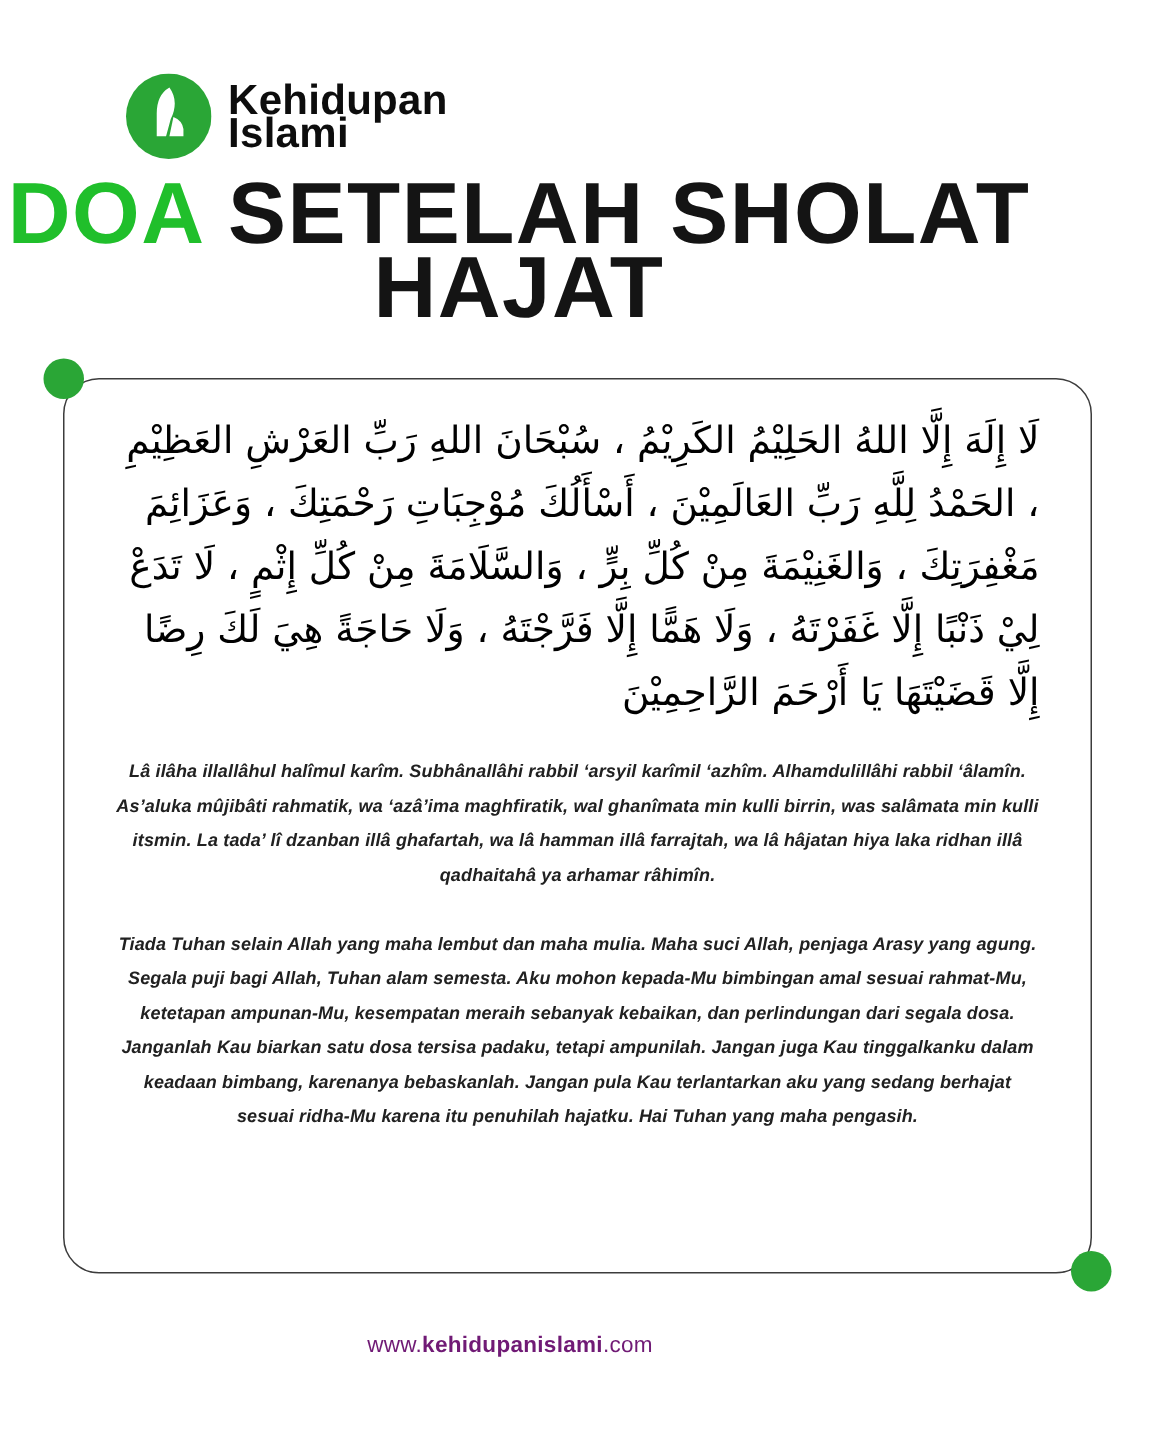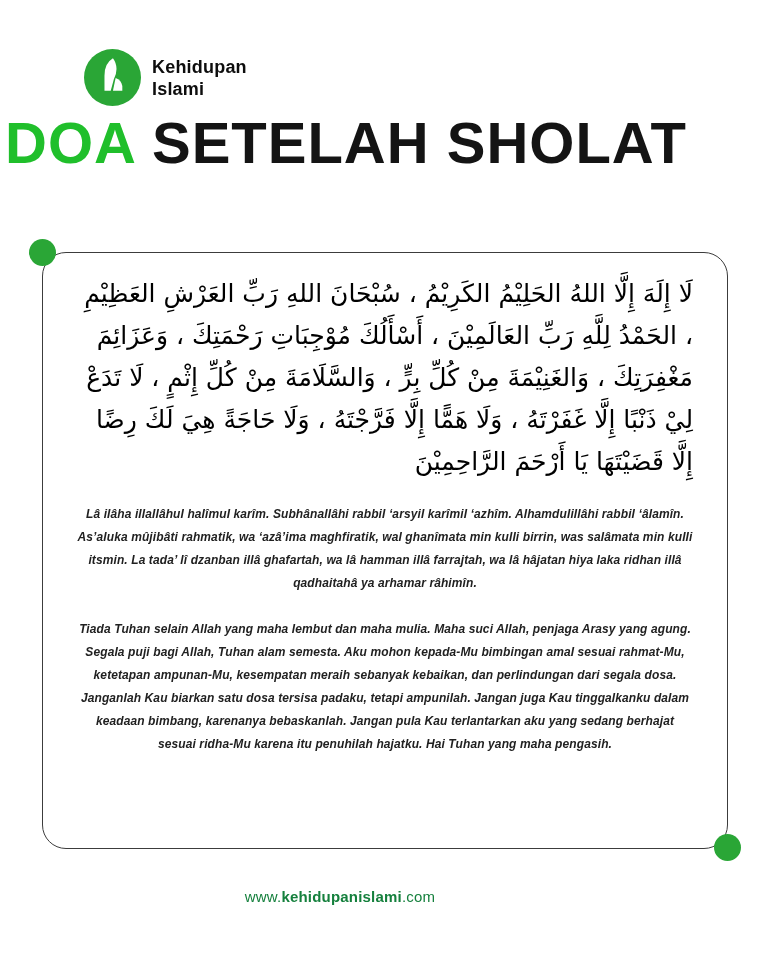--- a/index.html
+++ b/index.html
@@ -15,21 +15,21 @@
   body{
     width:768px;height:960px;background:#ffffff;
     font-family:"Liberation Sans", sans-serif;
     -webkit-font-smoothing:antialiased;
   }
   .page{position:relative;width:768px;height:960px;background:#ffffff;overflow:hidden;}
 
   
   .logo{position:absolute;left:84px;top:49px;display:flex;align-items:center;gap:11px;}
   .logo-icon svg{width:57px;height:57px;display:block;}
-  .logo-text{display:flex;flex-direction:column;font-weight:bold;font-size:18px;line-height:22px;color:#0d0d0d;letter-spacing:0.2px;}
+  .logo-text{display:flex;flex-direction:column;font-weight:bold;font-size:28px;line-height:22px;color:#0d0d0d;letter-spacing:0.2px;}
 
   
   .title{
     position:absolute;left:0;top:118px;width:692px;margin:0;
     text-align:center;font-weight:800;font-size:58px;line-height:49px;
     letter-spacing:1px;color:var(--text-black);
   }
   .title-line{display:block;}
   .title .accent{color:var(--accent-green);}
 
@@ -51,21 +51,21 @@
   }
   .latin{
     text-align:center;font-style:italic;font-weight:600;
     font-size:12px;line-height:23px;color:var(--text-gray);
     margin:0 auto 23px auto;max-width:628px;letter-spacing:0.1px;
   }
 
   
   .footer{
     position:absolute;left:0;top:888px;width:680px;
-    text-align:center;font-size:15px;color:#15803d;letter-spacing:0.2px;
+    text-align:center;font-size:15px;color:#701a75;letter-spacing:0.2px;
   }
   .footer .bold{font-weight:bold;}
 </style>
 </head>
 <body>
 
 <div class="page">
 
   <header class="logo">
     <span class="logo-icon">
@@ -79,20 +79,21 @@
       <span>Kehidupan</span>
       <span>Islami</span>
     </div>
   </header>
 
   <h1 class="title">
     <span class="title-line">
       <span class="accent">DOA</span>
       <span>SETELAH SHOLAT</span>
     </span>
+    <span class="title-line">HAJAT</span>
   </h1>
 
   <section class="card">
     <span class="dot dot-tl"></span>
     <span class="dot dot-br"></span>
 
     <p class="arabic" dir="rtl">لَا إِلَهَ إِلَّا اللهُ الحَلِيْمُ الكَرِيْمُ ، سُبْحَانَ اللهِ رَبِّ العَرْشِ العَظِيْمِ ، الحَمْدُ لِلَّهِ رَبِّ العَالَمِيْنَ ، أَسْأَلُكَ مُوْجِبَاتِ رَحْمَتِكَ ، وَعَزَائِمَ مَغْفِرَتِكَ ، وَالغَنِيْمَةَ مِنْ كُلِّ بِرٍّ ، وَالسَّلَامَةَ مِنْ كُلِّ إِثْمٍ ، لَا تَدَعْ لِيْ ذَنْبًا إِلَّا غَفَرْتَهُ ، وَلَا هَمًّا إِلَّا فَرَّجْتَهُ ، وَلَا حَاجَةً هِيَ لَكَ رِضًا إِلَّا قَضَيْتَهَا يَا أَرْحَمَ الرَّاحِمِيْنَ</p>
     <p class="latin">Lâ ilâha illallâhul halîmul karîm. Subhânallâhi rabbil ‘arsyil karîmil ‘azhîm. Alhamdulillâhi rabbil ‘âlamîn. As’aluka mûjibâti rahmatik, wa ‘azâ’ima maghfiratik, wal ghanîmata min kulli birrin, was salâmata min kulli itsmin. La tada’ lî dzanban illâ ghafartah, wa lâ hamman illâ farrajtah, wa lâ hâjatan hiya laka ridhan illâ qadhaitahâ ya arhamar râhimîn.</p>
     <p class="latin">Tiada Tuhan selain Allah yang maha lembut dan maha mulia. Maha suci Allah, penjaga Arasy yang agung. Segala puji bagi Allah, Tuhan alam semesta. Aku mohon kepada-Mu bimbingan amal sesuai rahmat-Mu, ketetapan ampunan-Mu, kesempatan meraih sebanyak kebaikan, dan perlindungan dari segala dosa. Janganlah Kau biarkan satu dosa tersisa padaku, tetapi ampunilah. Jangan juga Kau tinggalkanku dalam keadaan bimbang, karenanya bebaskanlah. Jangan pula Kau terlantarkan aku yang sedang berhajat sesuai ridha-Mu karena itu penuhilah hajatku. Hai Tuhan yang maha pengasih.</p>
   </section>

